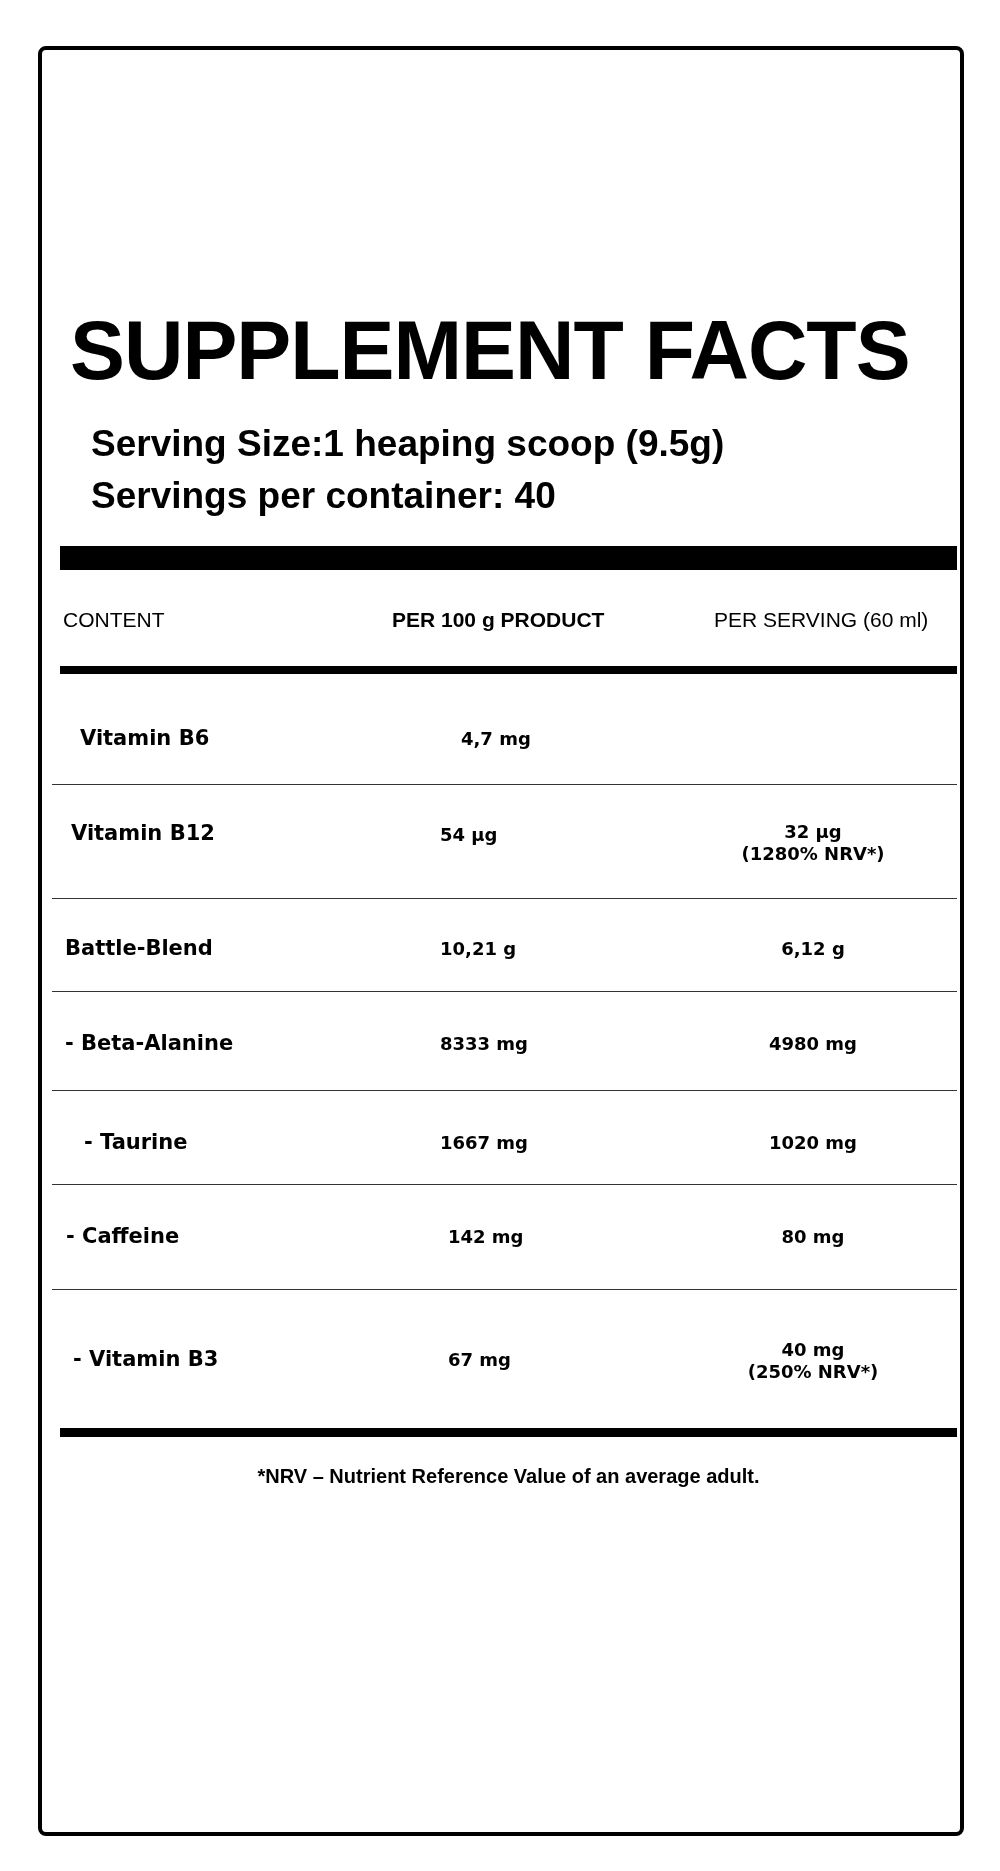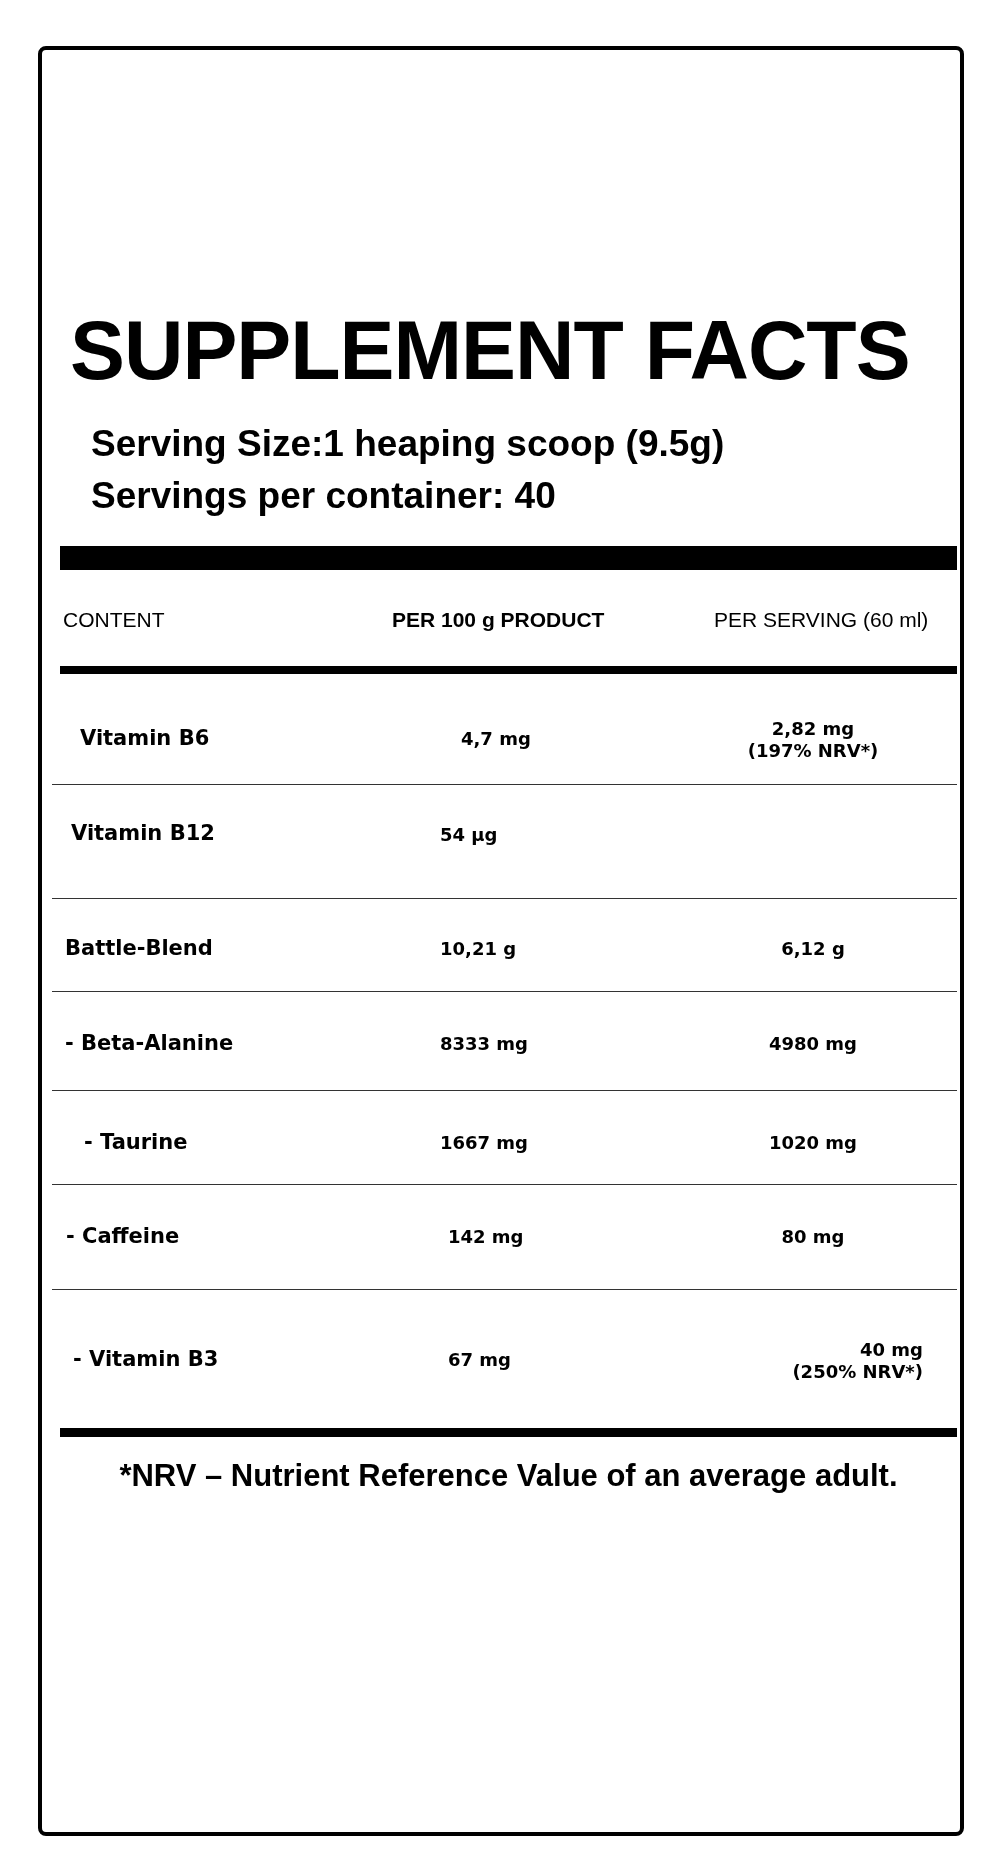--- a/index.html
+++ b/index.html
@@ -17,21 +17,21 @@
     .col-header.c1 { left: 63px; }
     .col-header.c2 { left: 392px; width: 190px; text-align: center; font-weight: bold; }
     .col-header.c3 { left: 714px; width: 198px; text-align: center; }
     .row { position: absolute; left: 52px; width: 905px; }
     .row .divider { position: absolute; left: 0; right: 0; bottom: 0; height: 1.5px; background: #333; }
     .cell { position: absolute; white-space: nowrap; font-family: "DejaVu Sans", sans-serif; font-weight: bold; }
     .cell.name { font-size: 21px; line-height: 26px; }
     .cell.v100 { font-size: 18px; line-height: 22px; }
     .cell.vserv { font-size: 18px; line-height: 22px; width: 220px; text-align: center; left: 703px; }
     .cell.vserv span { display: block; }
-    .footnote { position: absolute; left: 60px; width: 897px; top: 1462px; text-align: center; font-weight: bold; font-size: 31px; line-height: 28px; }
+    .footnote { position: absolute; left: 60px; width: 897px; top: 1462px; text-align: center; font-weight: bold; font-size: 20px; line-height: 28px; }
   </style>
 </head>
 <body>
 
 <div class="label-frame"></div>
 
 <div class="title">SUPPLEMENT FACTS</div>
 <div class="serving size">Serving Size:1 heaping scoop (9.5g)</div>
 <div class="serving count">Servings per container: 40</div>
 
@@ -39,30 +39,30 @@
 
 <div class="col-header c1">CONTENT</div>
 <div class="col-header c2">PER 100 g PRODUCT</div>
 <div class="col-header c3">PER SERVING (60 ml)</div>
 
 <div class="bar header-rule"></div>
 
 <div class="row" style="top:674px;height:111px;">
   <div class="cell name" style="left:28px;top:51px;">Vitamin B6</div>
   <div class="cell v100" style="left:409px;top:54px;">4,7 mg</div>
-  <div class="cell vserv" style="top:44px;left:651px;">
-    <span>2,82 mg</span>
-    <span>(197% NRV*)</span>
-  </div>
   <div class="divider"></div>
 </div>
 
 <div class="row" style="top:785px;height:114px;">
   <div class="cell name" style="left:19px;top:35px;">Vitamin B12</div>
   <div class="cell v100" style="left:388px;top:39px;">54 µg</div>
+  <div class="cell vserv" style="top:36px;left:651px;">
+    <span>32 µg</span>
+    <span>(1280% NRV*)</span>
+  </div>
   <div class="divider"></div>
 </div>
 
 <div class="row" style="top:899px;height:93px;">
   <div class="cell name" style="left:13px;top:36px;">Battle-Blend</div>
   <div class="cell v100" style="left:388px;top:39px;">10,21 g</div>
   <div class="cell vserv" style="top:39px;left:651px;">
     <span>6,12 g</span>
   </div>
   <div class="divider"></div>
@@ -91,21 +91,21 @@
   <div class="cell v100" style="left:396px;top:41px;">142 mg</div>
   <div class="cell vserv" style="top:41px;left:651px;">
     <span>80 mg</span>
   </div>
   <div class="divider"></div>
 </div>
 
 <div class="row" style="top:1290px;height:138px;">
   <div class="cell name" style="left:21px;top:56px;">- Vitamin B3</div>
   <div class="cell v100" style="left:396px;top:59px;">67 mg</div>
-  <div class="cell vserv" style="top:49px;left:651px;text-align:right;">
+  <div class="cell vserv" style="top:49px;left:651px;">
     <span>40 mg</span>
     <span>(250% NRV*)</span>
   </div>
 </div>
 
 <div class="bar bottom"></div>
 
 <div class="footnote">*NRV – Nutrient Reference Value of an average adult.</div>
 
 </body></html>

